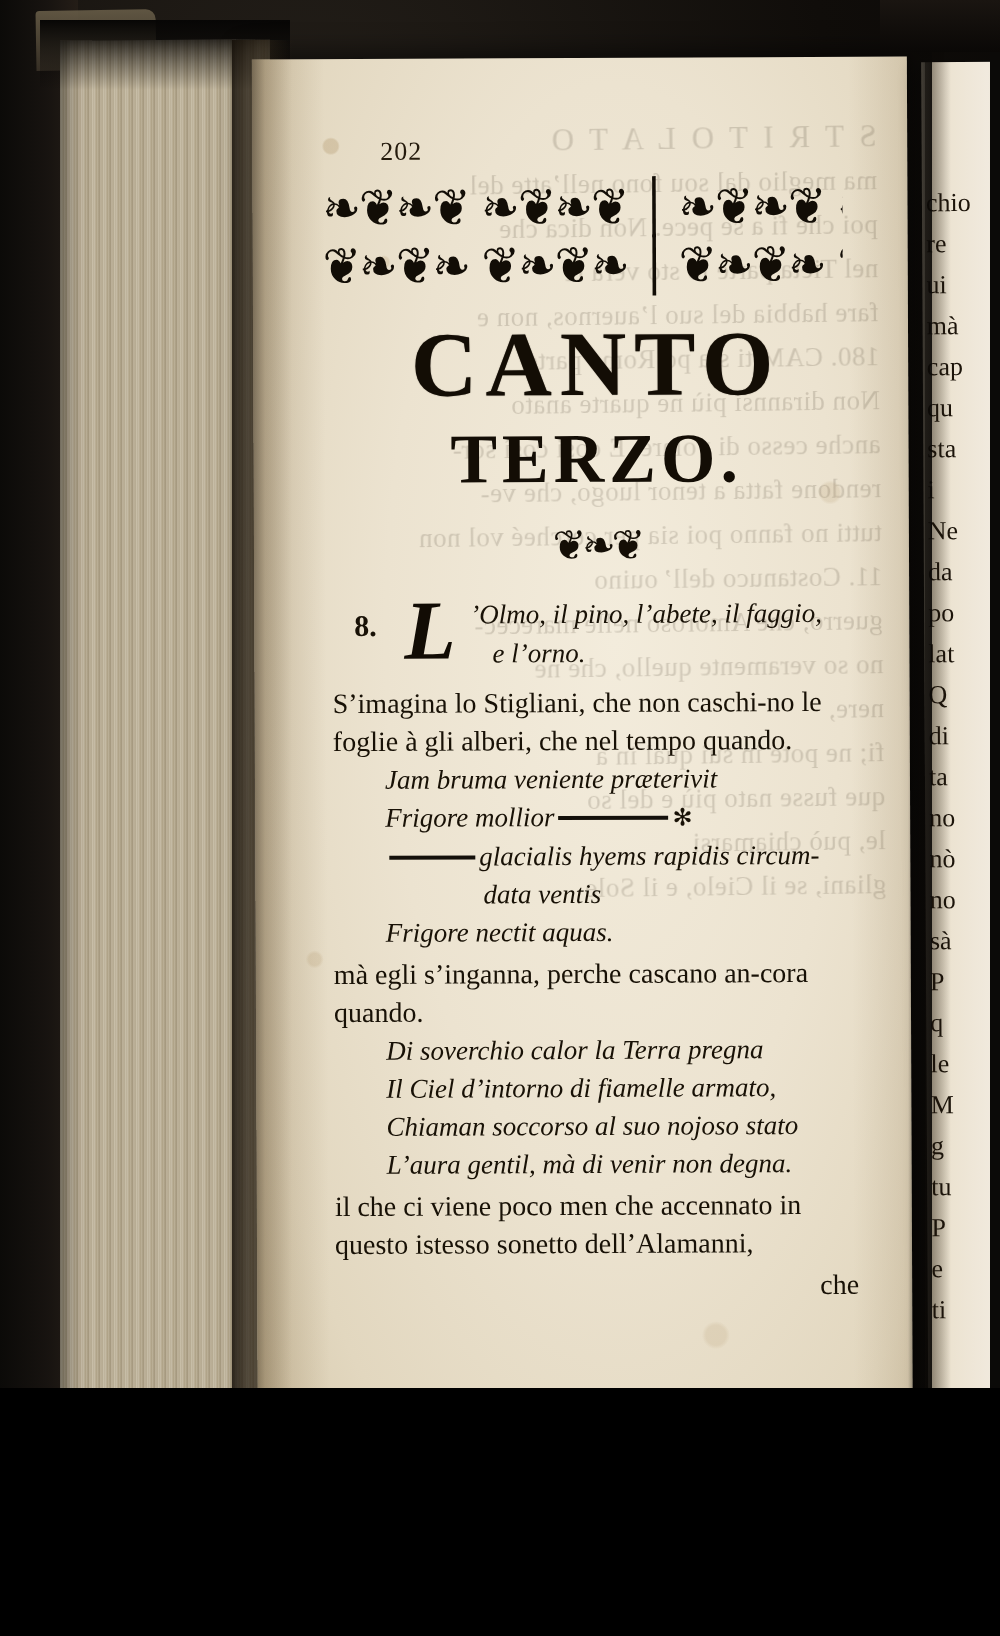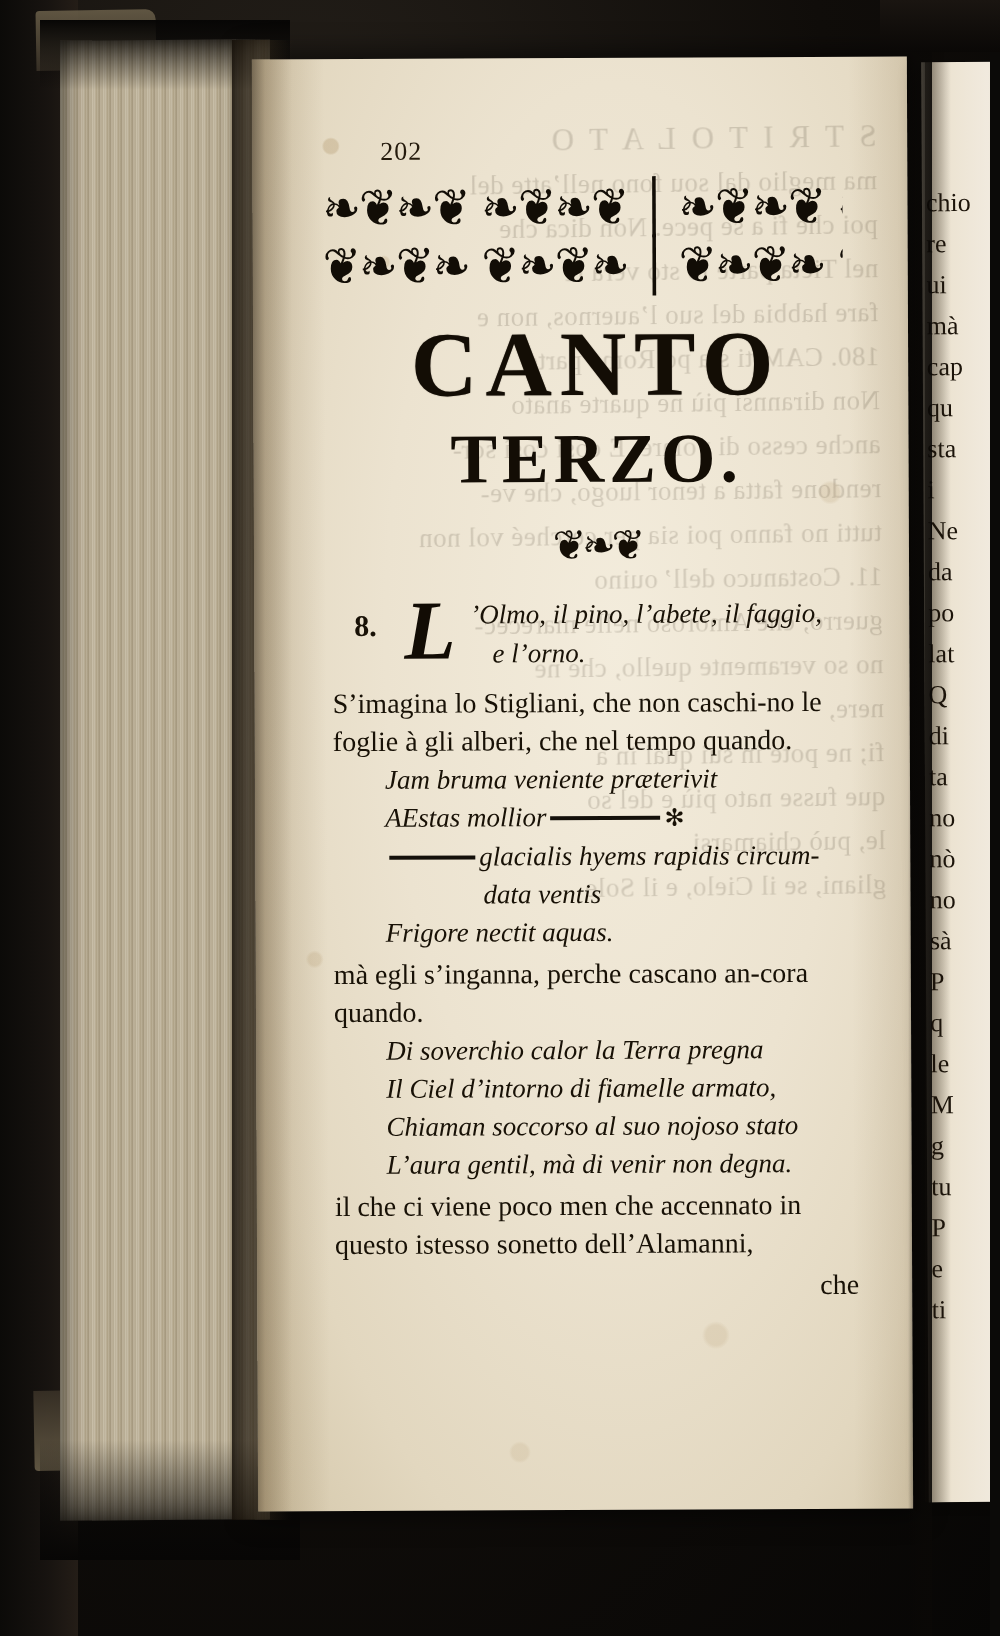--- a/index.html
+++ b/index.html
@@ -3,21 +3,21 @@
 <meta charset="utf-8">
 <style>
   html, body {
     margin: 0;
     padding: 0;
     background: #000;
   }
   #page {
     position: relative;
     width: 1000px;
-    height: 1636px;
+    height: 1388px;
     overflow: hidden;
     background: #404040;
     font-family: "Liberation Serif", serif;
   }
 
   
   .backdrop {
     position: absolute;
     inset: 0;
     background:
@@ -364,21 +364,21 @@
           <span class="secnum">8.</span>
           <span class="dropcap">L</span>
           <div class="open-l1">’Olmo, il pino, l’abete, il faggio,</div>
           <div class="open-l2">e l’orno.</div>
         </div>
 
         <div class="para">S’imagina lo Stigliani, che non caschi-no le foglie à gli alberi, che nel tempo quando.</div>
 
         <div class="verse ind">Jam bruma veniente præterivit</div>
         <div class="verse ind">
-          <span>AEstas mollior</span><span class="rule"></span><span class="star">✻</span>
+          <span>Frigore mollior</span><span class="rule"></span><span class="star">✻</span>
         </div>
         <div class="verse ind">
           <span class="rule short"></span><span>glacialis hyems rapidis circum-</span>
         </div>
         <div class="verse" style="margin-left:150px">data ventis</div>
         <div class="verse ind">Frigore nectit aquas.</div>
 
         <div class="para">mà egli s’inganna, perche cascano an-cora quando.</div>
 
         <div class="verse ind">Di soverchio calor la Terra pregna</div>

